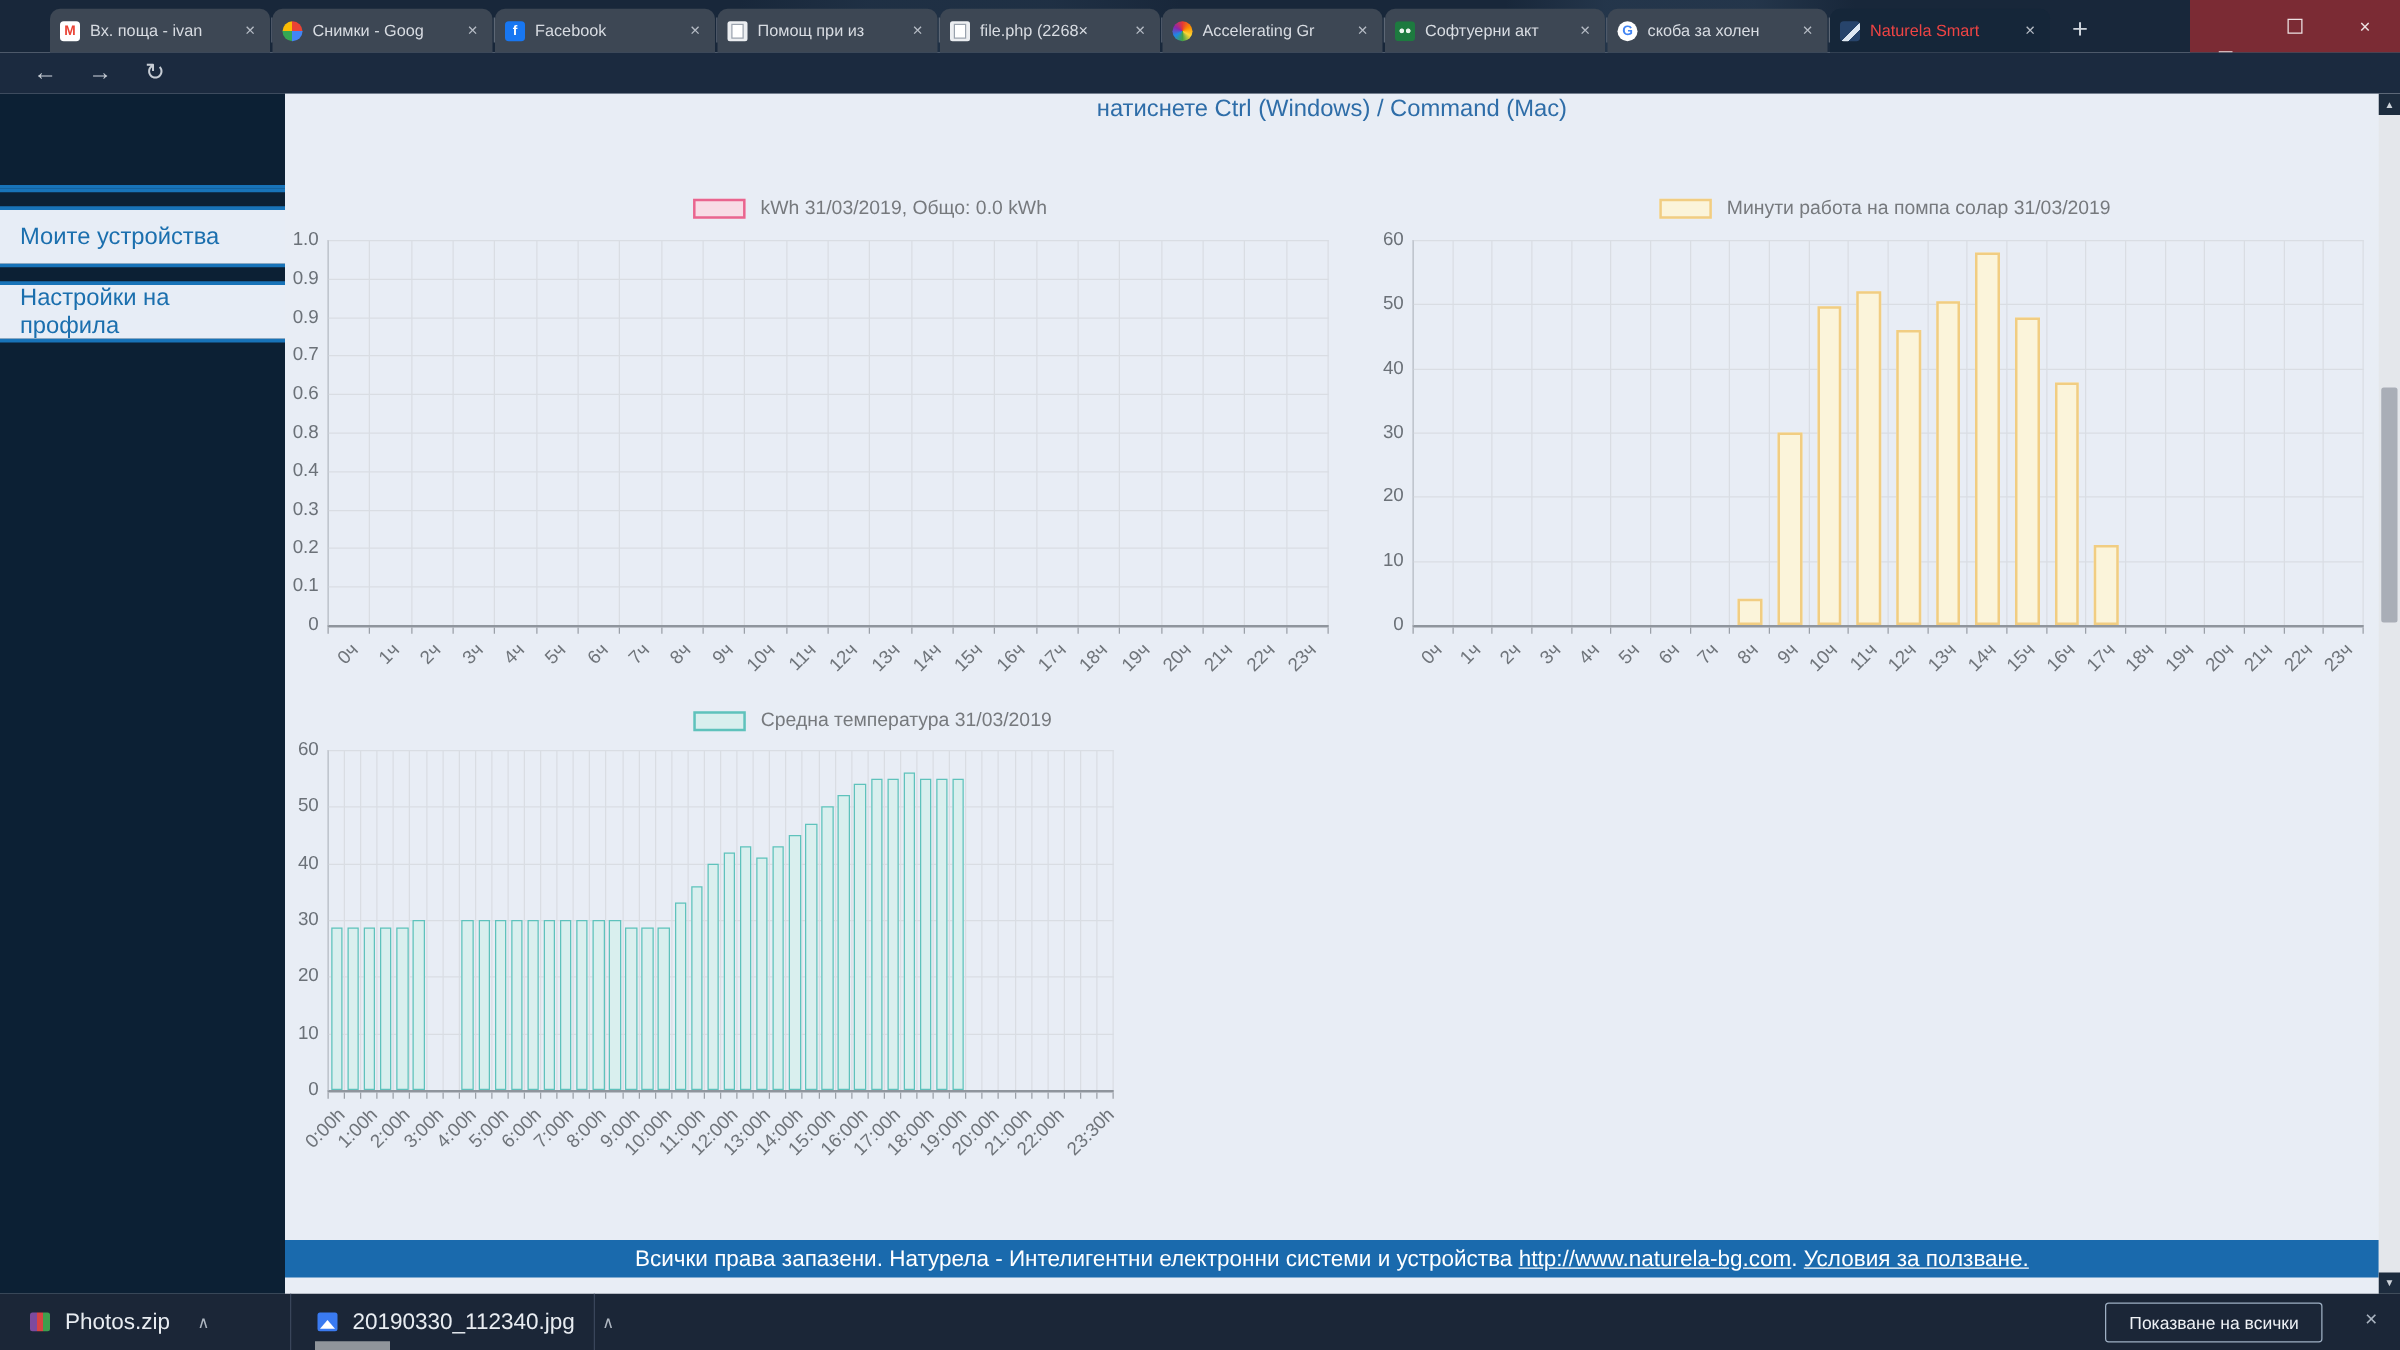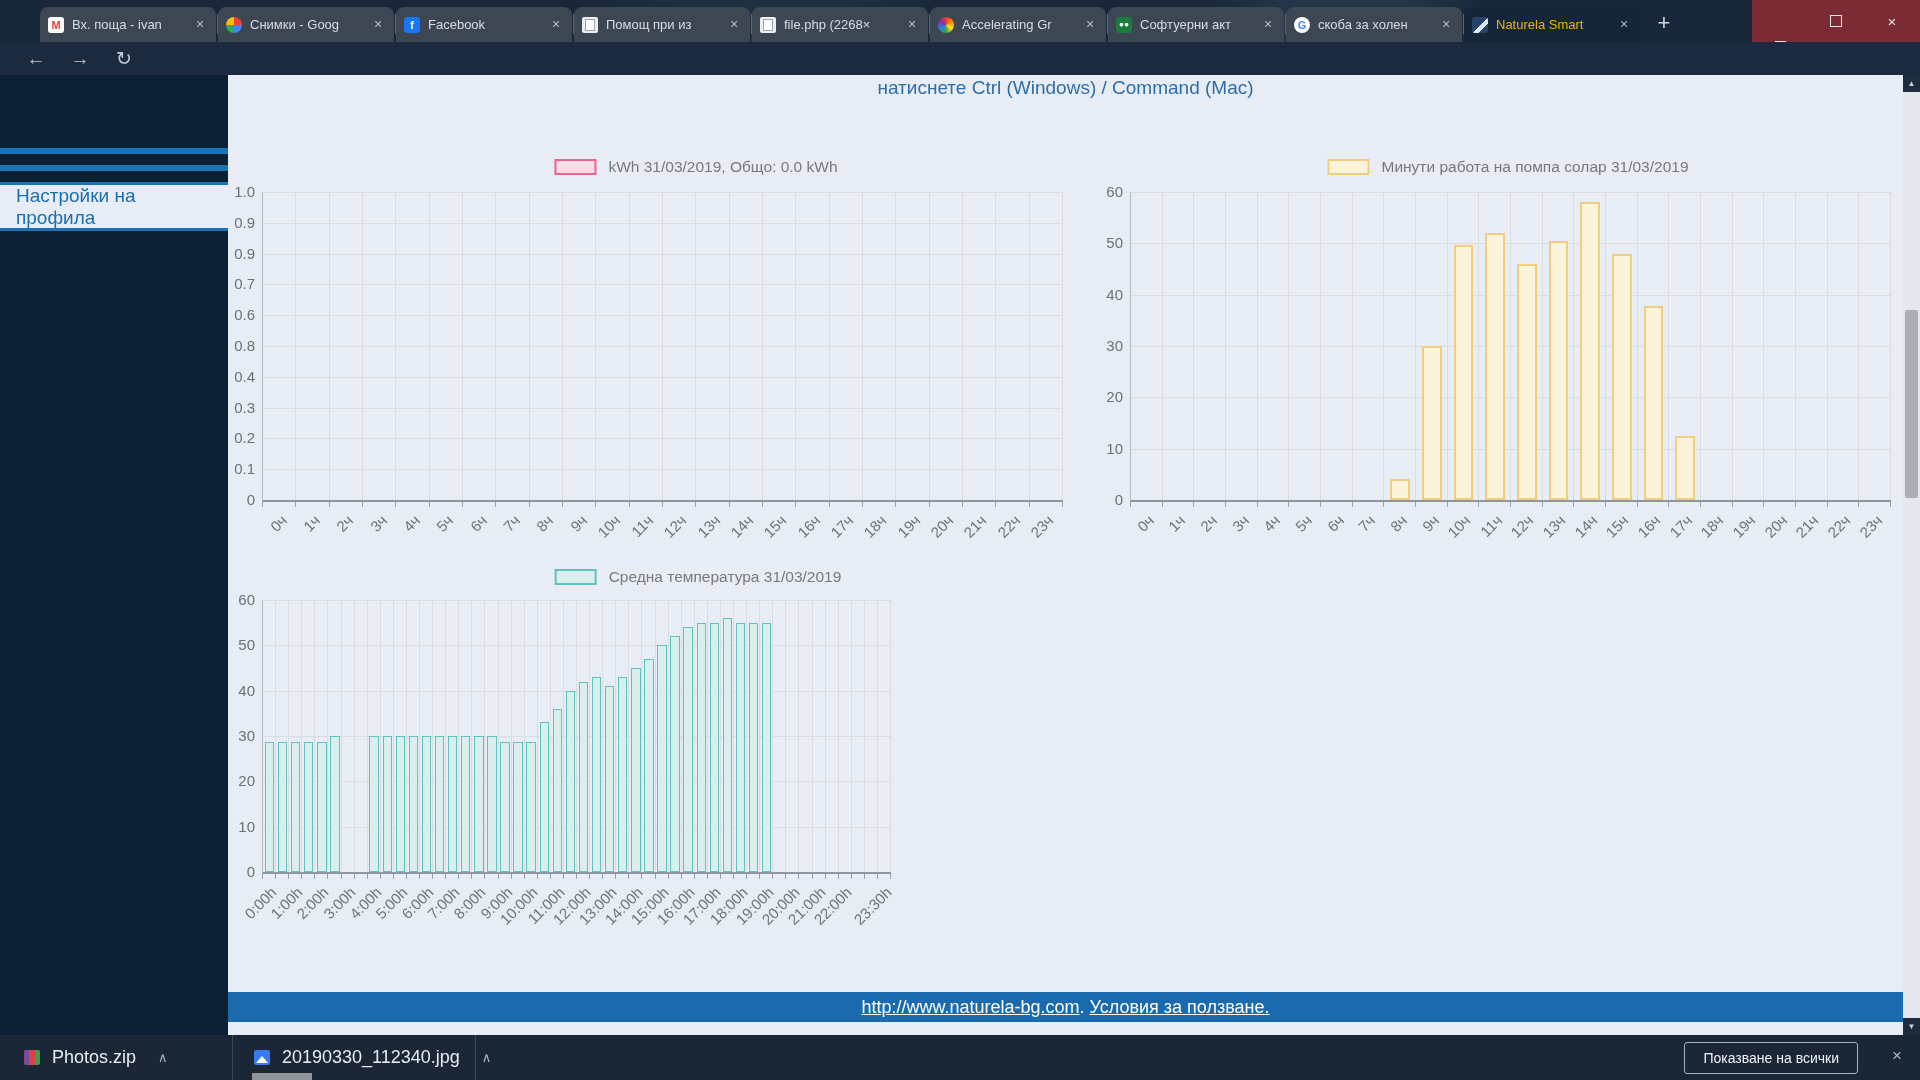--- a/index.html
+++ b/index.html
@@ -7,21 +7,21 @@
        font-family:"Liberation Sans","DejaVu Sans",sans-serif;background:#e8edf5;}
   
   #tabbar{position:absolute;left:0;top:0;width:1920px;height:42px;
     background:#18273a;
     background-image:radial-gradient(circle at 70% 20%, rgba(90,120,150,.18) 0 60px, transparent 140px),
                      radial-gradient(circle at 40% 80%, rgba(80,110,140,.12) 0 80px, transparent 180px);}
   .tab{position:absolute;top:7px;height:35px;width:176px;background:#3d4754;
        border-radius:8px 8px 0 0;display:flex;align-items:center;padding:0 8px;box-sizing:border-box;gap:8px;}
   .tab.active{background:#152639;}
   .tab .title{flex:1;font-size:13px;color:#d8dce2;white-space:nowrap;overflow:hidden;}
-  .tab.active .title{color:#eab308;}
+  .tab.active .title{color:#ef4444;}
   .tab .close{width:16px;height:16px;line-height:15px;text-align:center;color:#b6bcc5;font-size:14px;flex:none;border-radius:50%;}
   .tabsep{position:absolute;top:14px;width:1px;height:20px;background:#5d6775;}
   .fav{width:16px;height:16px;flex:none;position:relative;border-radius:3px;
        display:flex;align-items:center;justify-content:center;font-size:11px;font-weight:bold;}
   .fav.gmail{background:#fff;color:#ea4335;}
   .fav.google-photos{border-radius:50%;background:conic-gradient(#ea4335 0 25%,#4285f4 0 50%,#34a853 0 75%,#fbbc04 0);}
   .fav.facebook{background:#1877f2;color:#fff;}
   .fav.page{background:#eceef1;border-radius:2px;}
   .fav.page::before{content:"";width:8px;height:10px;background:#fff;border:1px solid #9aa2ad;}
   .fav.star-color{border-radius:50%;background:conic-gradient(#e53935,#fb8c00,#fdd835,#43a047,#1e88e5,#8e24aa,#e53935);}
@@ -212,20 +212,21 @@
   </div>
   <div class="extic" style="left:1886px;color:#dfe3ea;font-size:16px">⋮</div>
 </div>
 
 <div id="sidebar">
   <div style="height:73px"></div>
   <div class="sb-line"></div>
   <div class="sb-line"></div>
   <div class="sb-gap"></div>
   <div class="sb-line"></div>
+  <div class="sb-item">Моите устройства</div>
   <div class="sb-line"></div>
   <div class="sb-gap"></div>
   <div class="sb-line"></div>
   <div class="sb-item">Настройки на профила</div>
   <div class="sb-line"></div>
 </div>
 
 <div id="main">
   <div id="hint">натиснете Ctrl (Windows) / Command (Mac)</div>
 
@@ -611,20 +612,21 @@
         <div class="xlab" style="right: 146.458px; top: 281px;">18:00h</div>
         <div class="xlab" style="right: 120.292px; top: 281px;">19:00h</div>
         <div class="xlab" style="right: 94.125px; top: 281px;">20:00h</div>
         <div class="xlab" style="right: 67.9583px; top: 281px;">21:00h</div>
         <div class="xlab" style="right: 41.7917px; top: 281px;">22:00h</div>
         <div class="xlab" style="right: 2.54167px; top: 281px;">23:30h</div>
       </div>
   </section>
 
   <div id="footer">
+    <span>Всички права запазени. Натурела - Интелигентни електронни системи и устройства </span>
       <a href="#">http://www.naturela-bg.com</a>
       <span>. </span>
       <a href="#">Условия за ползване.</a>
   </div>
 </div>
 
 <div id="scrollbar">
   <div class="sb-arrow" style="top:0">▲</div>
   <div id="sb-thumb"></div>
   <div class="sb-arrow" style="top:943px">▼</div>

